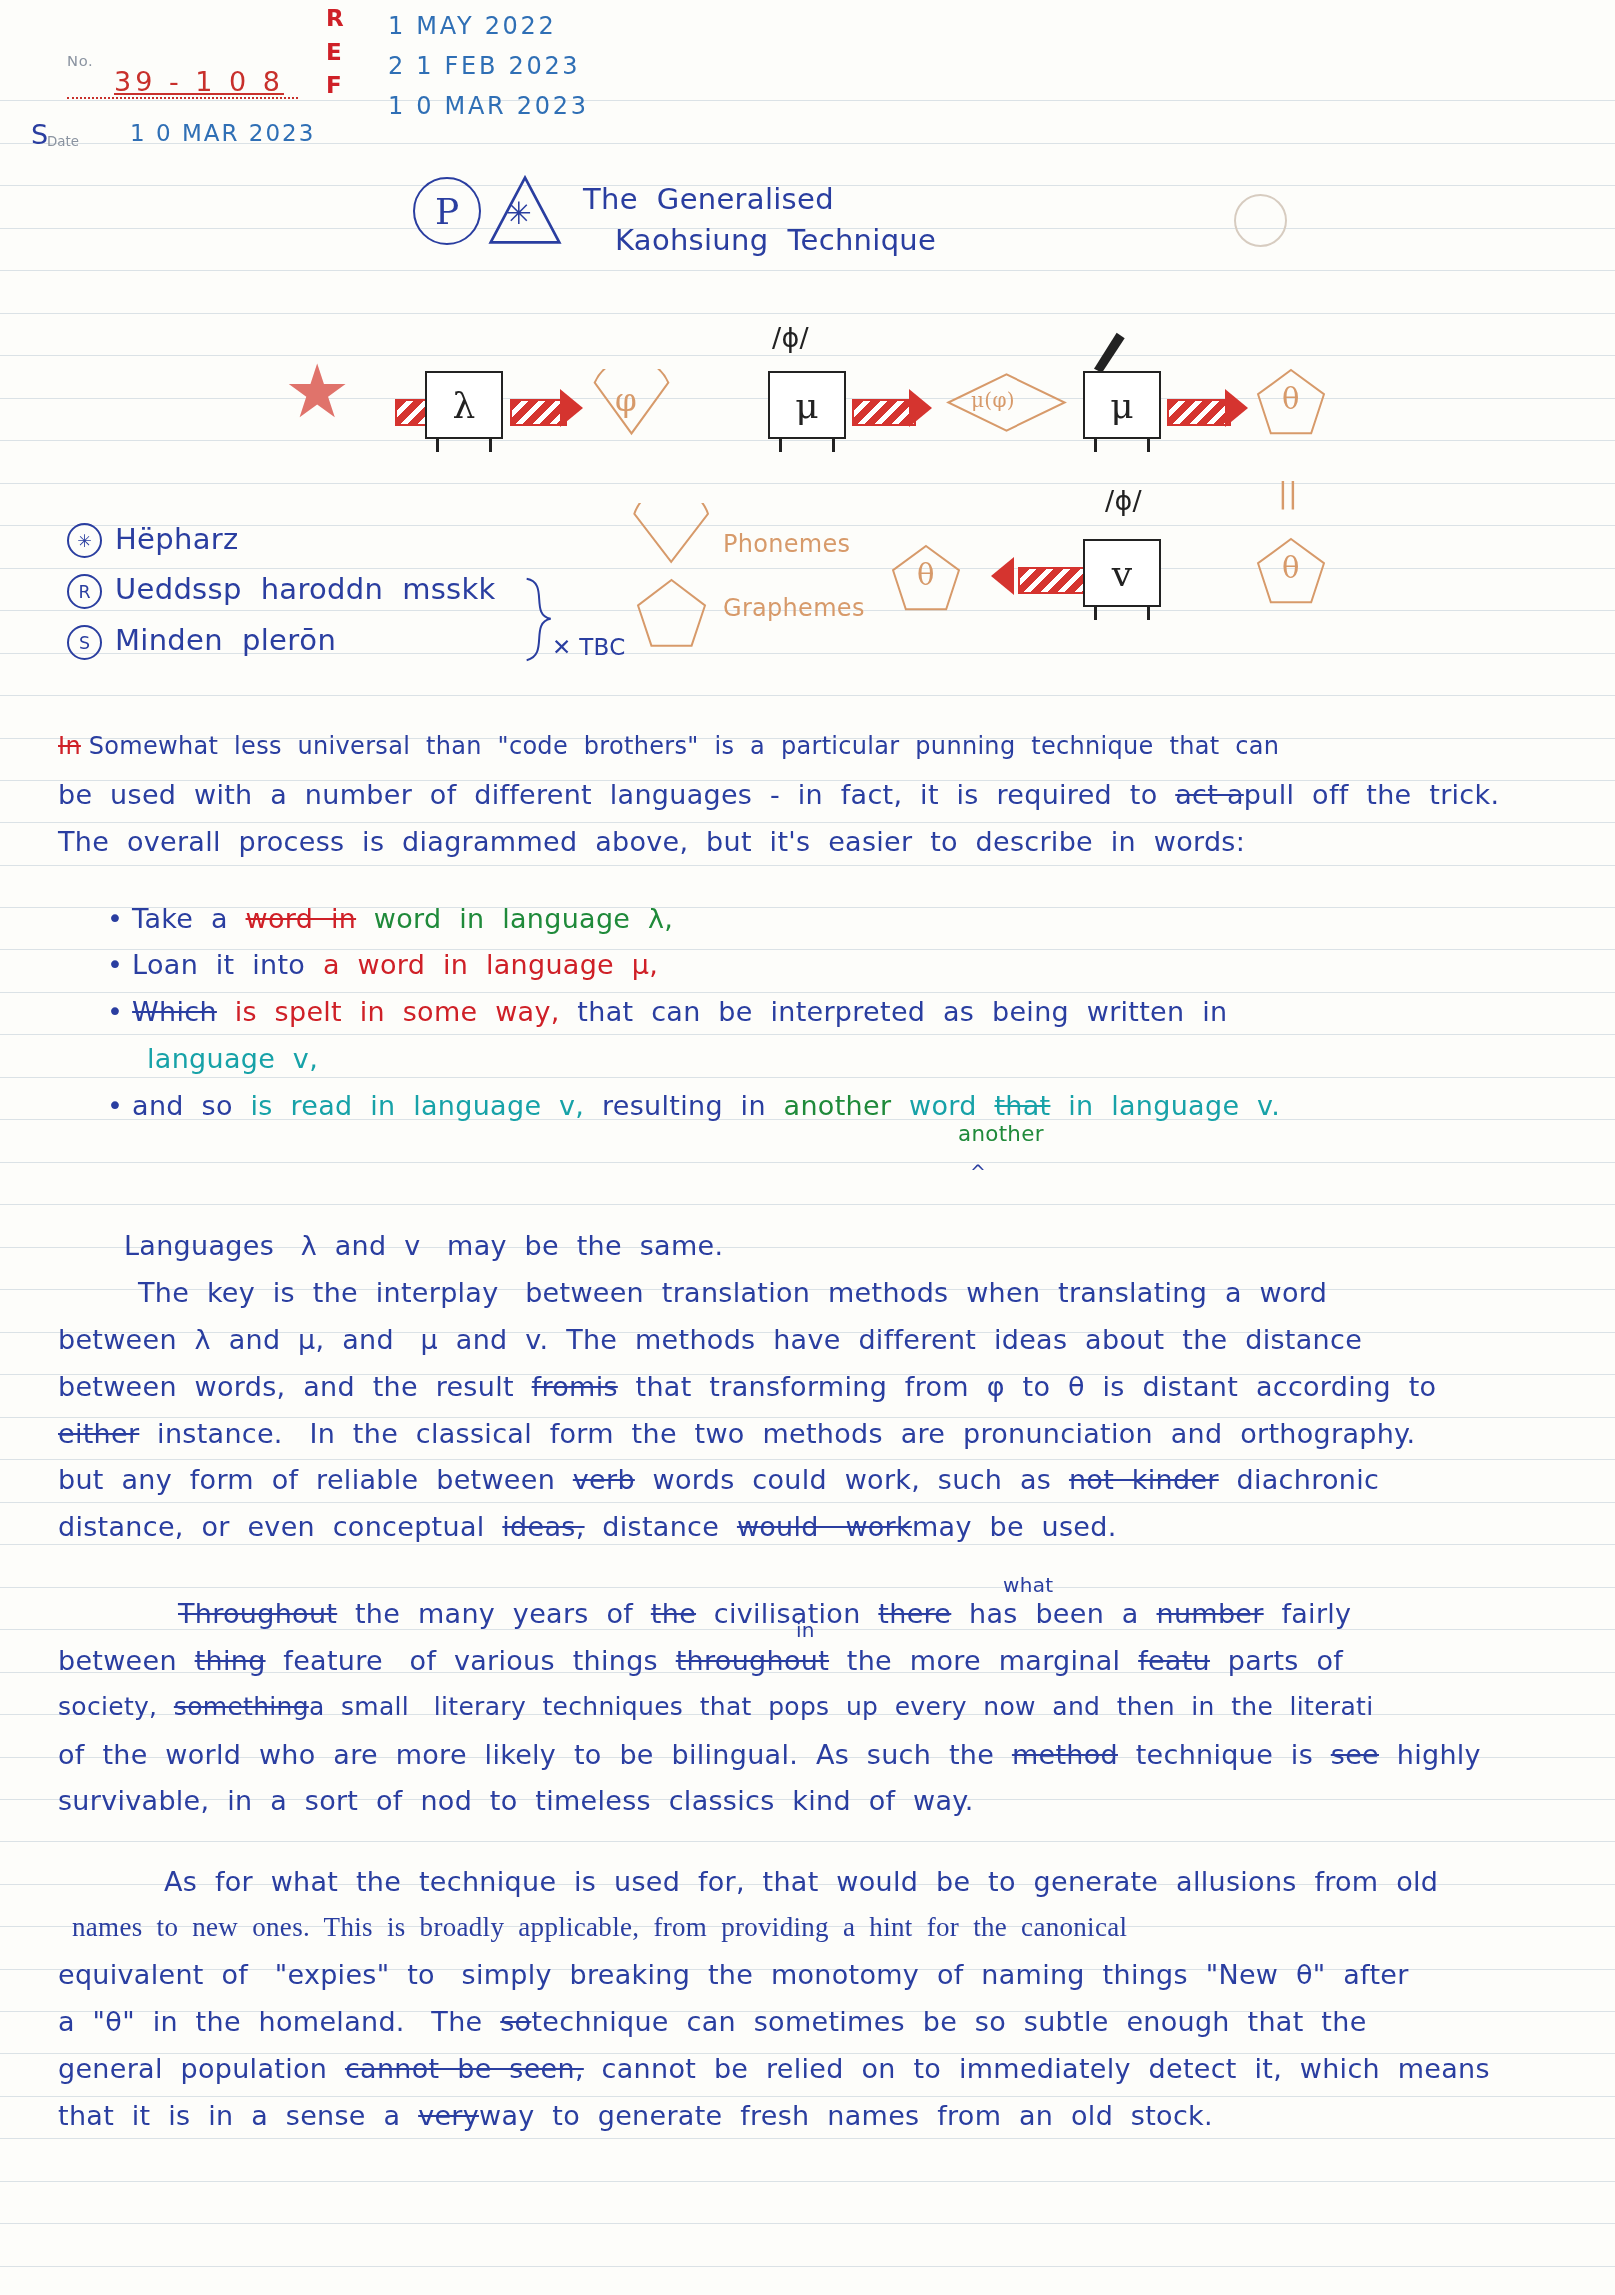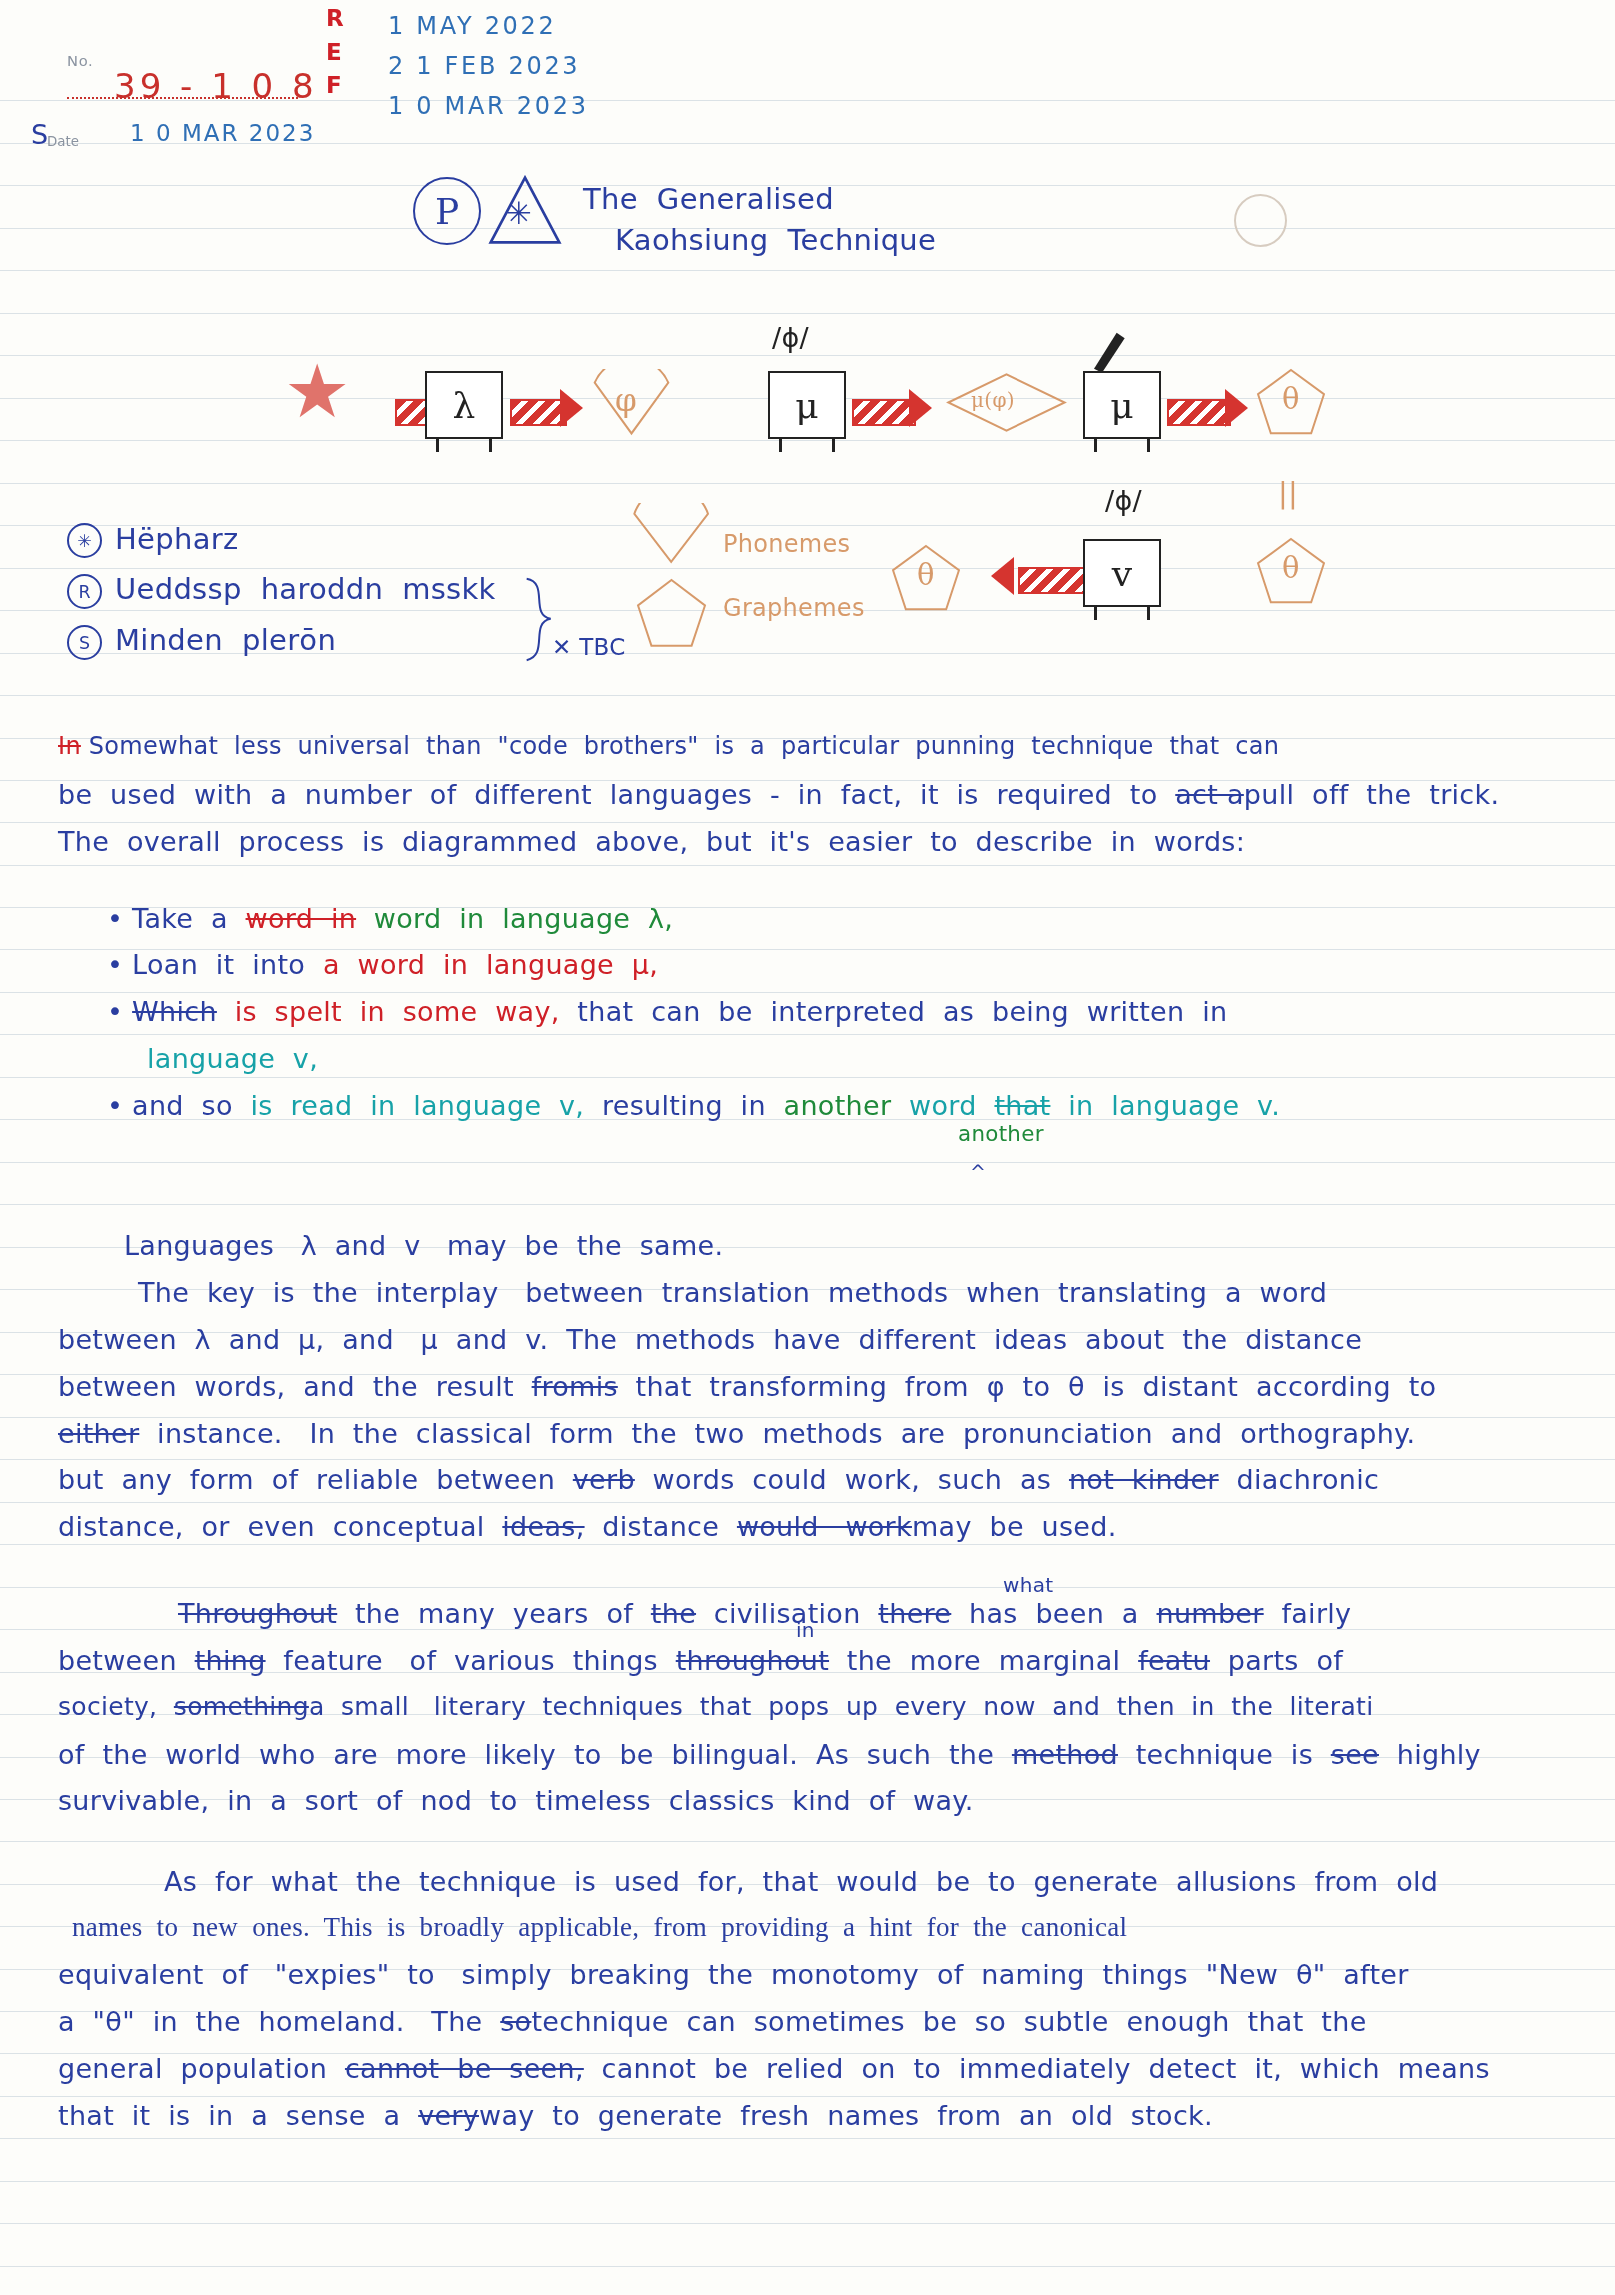--- a/index.html
+++ b/index.html
@@ -46,21 +46,21 @@
 
   .strike { text-decoration: line-through; }
 
   
   #stamp-no {
     position: absolute; left: 67px; top: 52px;
     font-size: 14.7px; color: #8a93a0; letter-spacing: 0.7px;
   }
   #stamp-no-val {
     position: absolute; left: 114px; top: 66px;
-    font-size: 34px; color: #c8302b; letter-spacing: 4px;
+    font-size: 27px; color: #c8302b; letter-spacing: 4px; text-decoration: underline;
   }
   #stamp-date-label {
     position: absolute; left: 47px; top: 134px;
     font-size: 13.4px; color: #8a93a0;
   }
   #stamp-date-val {
     position: absolute; left: 130px; top: 120px;
     font-size: 23px; color: #2f6fb5; letter-spacing: 2px;
   }
   #stamp-s {

